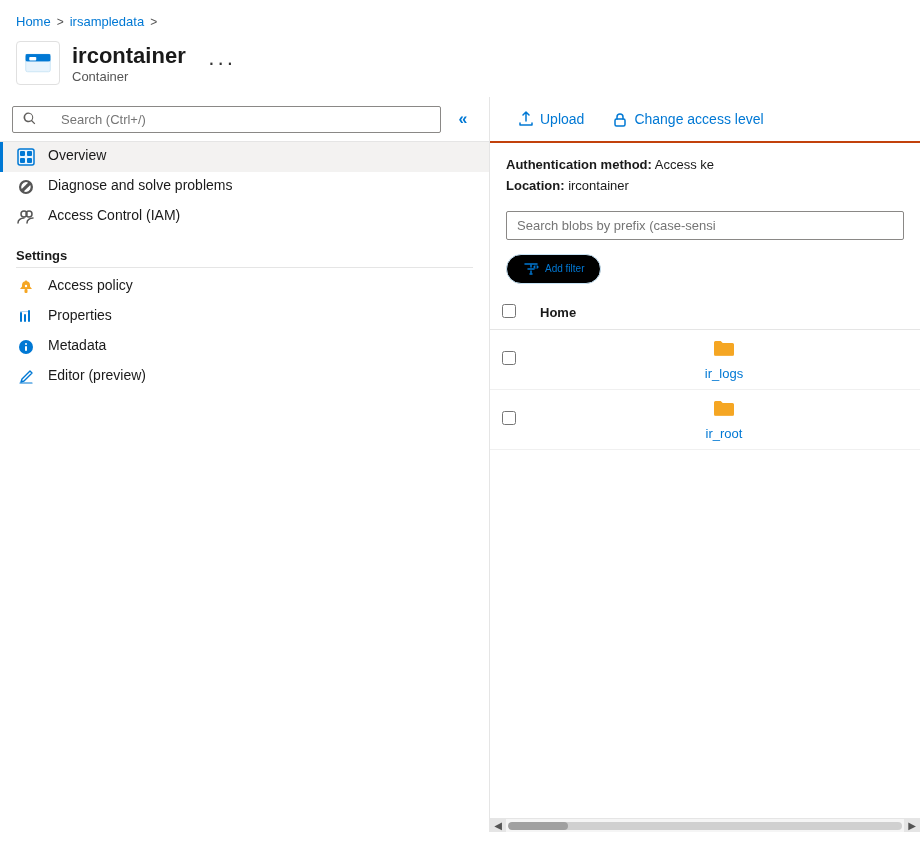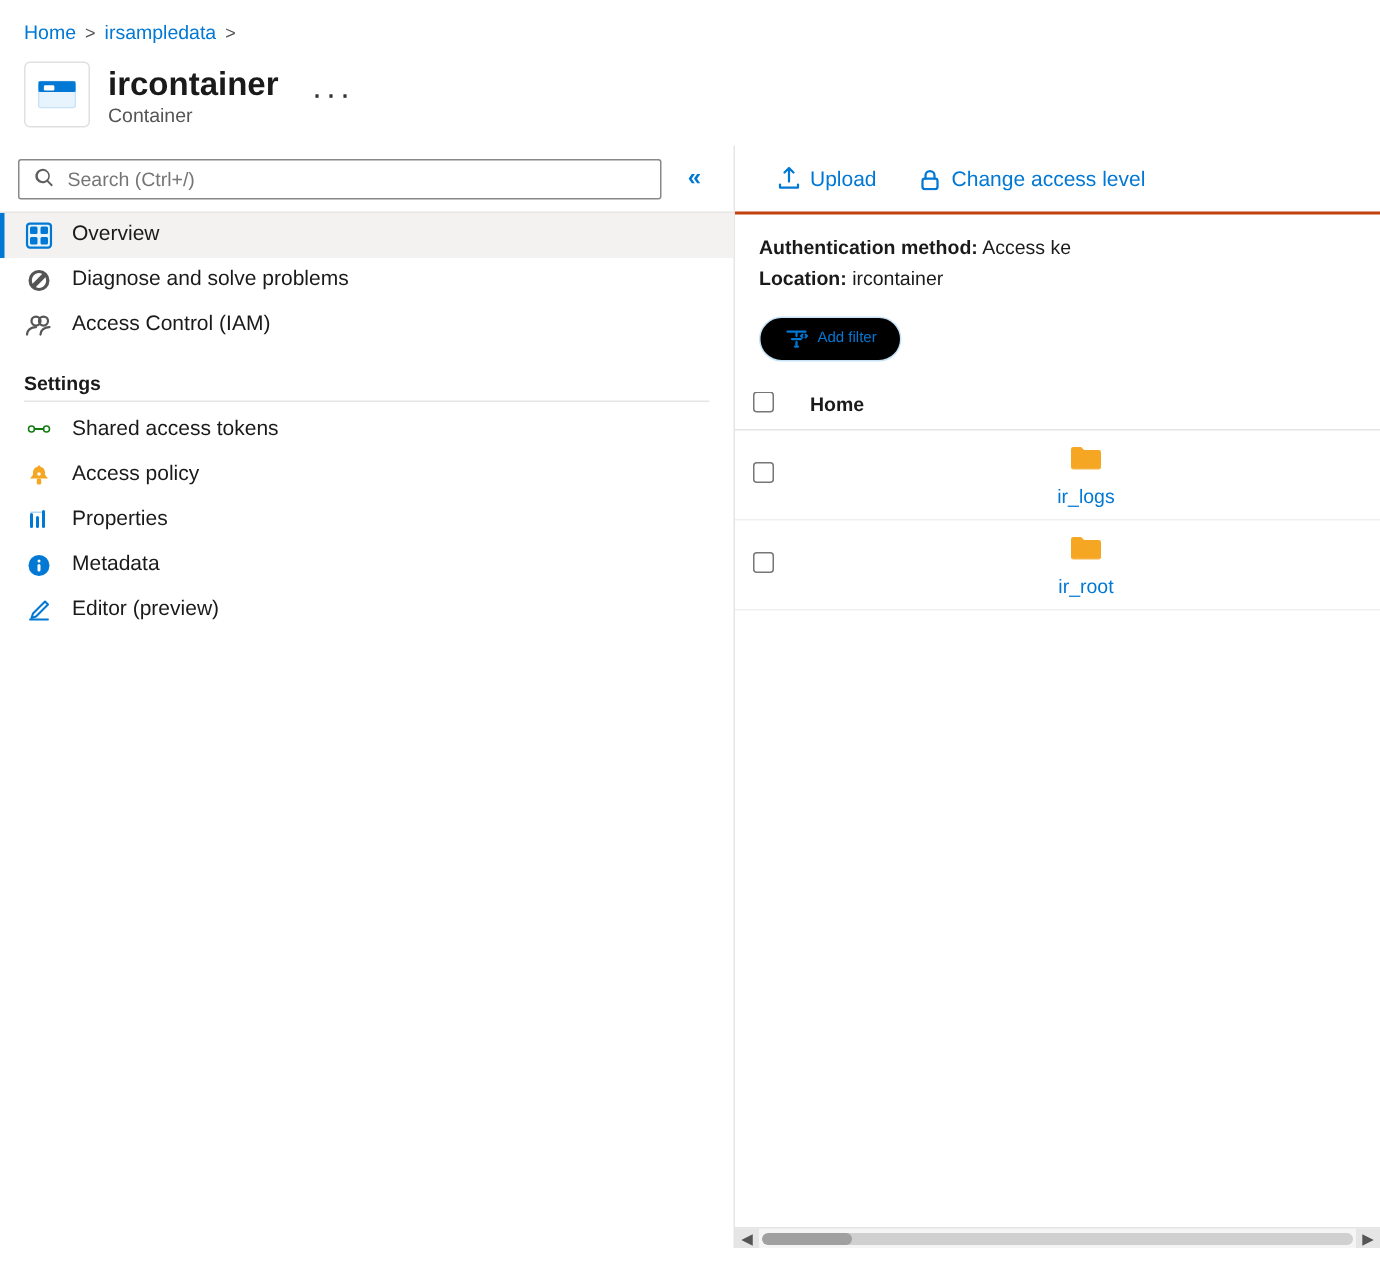--- a/index.html
+++ b/index.html
@@ -93,21 +93,21 @@
       border-bottom: 1px solid #e5e5e5;
       gap: 8px;
     }
     .search-input-wrapper {
       flex: 1;
       display: flex;
       align-items: center;
       border: 1px solid #8a8886;
       border-radius: 2px;
       padding: 5px 10px;
-      gap: 8px;
+      gap: 24px;
       background: #fff;
     }
     .search-input-wrapper input {
       border: none;
       outline: none;
       font-size: 13px;
       color: #605e5c;
       width: 100%;
       background: transparent;
     }
@@ -396,30 +396,20 @@
         </svg>
       </div>
       <span>Access Control (IAM)</span>
     </div>
 
     <div class="section-header">
       <span>Settings</span>
     </div>
     <hr class="section-divider">
 
-    <div class="nav-item">
-      <div class="nav-icon">
-        <svg width="18" height="18" viewBox="0 0 18 18" fill="none">
-          <path d="M4 10.5a2.5 2.5 0 1 1 0-5 2.5 2.5 0 0 1 0 5zm0-1a1.5 1.5 0 1 0 0-3 1.5 1.5 0 0 0 0 3z" fill="#107c10"></path>
-          <path d="M14 10.5a2.5 2.5 0 1 1 0-5 2.5 2.5 0 0 1 0 5zm0-1a1.5 1.5 0 1 0 0-3 1.5 1.5 0 0 0 0 3z" fill="#107c10"></path>
-          <path d="M6 8h6" stroke="#107c10" stroke-width="1.2" stroke-linecap="round"></path>
-        </svg>
-      </div>
-      <span>Shared access tokens</span>
-    </div>
 
     <div class="nav-item">
       <div class="nav-icon">
         <svg width="18" height="18" viewBox="0 0 18 18" fill="none">
           <path d="M9 2l-1 1.2A4 4 0 0 0 5 7v1.5L3 11h12l-2-2.5V7a4 4 0 0 0-3-3.8L9 2z" fill="#f5a623"></path>
           <rect x="7.5" y="11" width="3" height="4" rx="1" fill="#f5a623"></rect>
           <circle cx="9" cy="8" r="1.2" fill="#fff"></circle>
         </svg>
       </div>
       <span>Access policy</span>
@@ -477,20 +467,23 @@
         <span>Change access level</span>
       </button>
     </div>
 
     <div class="auth-info">
       <span><strong>Authentication method:</strong> <span>Access ke</span></span>
       <br>
       <span><strong>Location:</strong> <span>ircontainer</span></span>
     </div>
 
+    <div class="blob-search">
+      <input type="text" placeholder="Search blobs by prefix (case-sensi" style="">
+    </div>
 
     <div class="filter-section">
       <button class="add-filter-btn">
         <svg width="16" height="16" viewBox="0 0 16 16" fill="none">
           <path d="M2 3h12M5 8h6M7 13h2" stroke="#0078d4" stroke-width="1.5" stroke-linecap="round"></path>
           <path d="M8 6v-2M8 10v2" stroke="#0078d4" stroke-width="1.5" stroke-linecap="round"></path>
           <path d="M14 5l1 1-1 1M12 5l-1 1 1 1" stroke="#0078d4" stroke-width="1.3" stroke-linecap="round"></path>
         </svg>
         <span>Add filter</span>
       </button>

